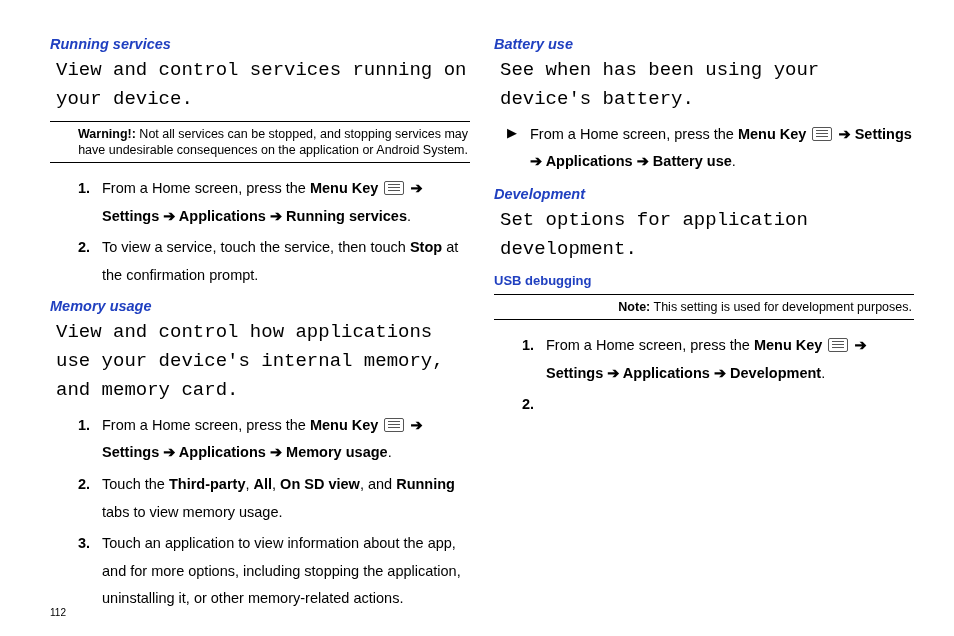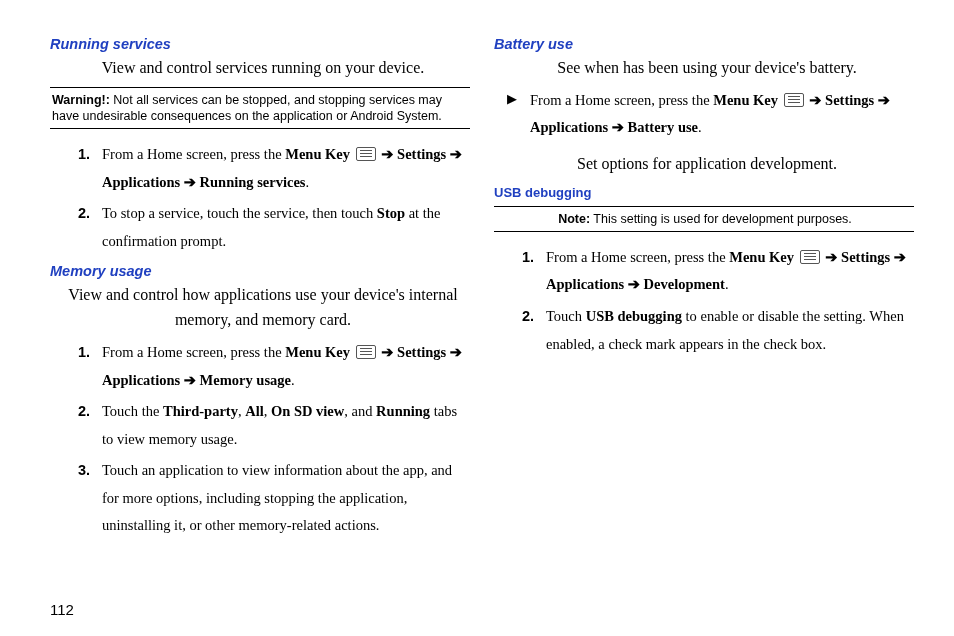--- a/index.html
+++ b/index.html
@@ -28,38 +28,37 @@
     font-size: 14.5px;
     margin: 6px 0 4px 0;
   }
   .heading-blue-small {
     color: #2040c0;
     font-weight: bold;
     font-size: 13px;
     margin: 8px 0 4px 0;
   }
   .body-text {
-    font-size: 16px;
+    font-size: 19px;
     line-height: 1.55;
     margin: 4px 0 6px 6px;
-    font-family: Liberation Serif, serif;
+    font-family: Liberation Mono, monospace;
     font-stretch: condensed;
-    text-align: center;
   }
   .warning-box, .note-box {
     border-top: 1px solid #000;
     border-bottom: 1px solid #000;
     padding: 4px 2px;
     font-size: 12.5px;
     margin: 6px 0 12px 0;
-    text-align: left;
+    text-align: right;
     line-height: 1.3;
   }
   .note-box {
-    text-align: center;
+    text-align: right;
     padding-left: 4px;
   }
   .warn-label, .note-label {
     font-weight: bold;
   }
   ol.steps {
     list-style: none;
     padding: 0;
     margin: 6px 0 8px 0;
   }
@@ -71,21 +70,20 @@
   }
   .step-num {
     width: 40px;
     flex-shrink: 0;
     text-align: right;
     padding-right: 12px;
     font-weight: bold;
   }
   .step-body {
     flex: 1;
-    font-family: Liberation Serif, serif;
   }
   .b {
     font-weight: bold;
   }
   .arrow {
     font-weight: bold;
   }
   .menu-icon {
     display: inline-block;
     width: 18px;
@@ -119,21 +117,21 @@
   .bullet-tri {
     width: 36px;
     flex-shrink: 0;
     text-align: center;
     font-size: 13px;
   }
   .page-num {
     position: absolute;
     left: 50px;
     bottom: 18px;
-    font-size: 15px;
+    font-size: 10px;
   }
 </style>
 </head>
 <body>
 
 <div class="page">
 
   <div class="col">
 
     <div class="heading-blue">Running services</div>
@@ -147,21 +145,21 @@
       <li>
         <span class="step-num">1.</span>
         <span class="step-body">
           <span>From a Home screen, press the </span><span class="b">Menu Key</span>
           <span class="menu-icon"></span><span class="b arrow"> ➔ Settings ➔ Applications ➔ Running services</span><span>.</span>
         </span>
       </li>
       <li>
         <span class="step-num">2.</span>
         <span class="step-body">
-          <span>To stop a service, touch the service, then touch </span><span class="b">Stop</span><span> at the confirmation prompt.</span>
+          <span>To view a service, touch the service, then touch </span><span class="b">Stop</span><span> at the confirmation prompt.</span>
         </span>
       </li>
     </ol>
 
     <div class="heading-blue">Memory usage</div>
     <div class="body-text">View and control how applications use your device's internal memory, and memory card.</div>
 
     <ol class="steps">
       <li>
         <span class="step-num">1.</span>
@@ -192,41 +190,39 @@
     <ul class="bullet-list">
       <li>
         <span class="bullet-tri">▶</span>
         <span class="step-body">
           <span>From a Home screen, press the </span><span class="b">Menu Key</span>
           <span class="menu-icon"></span><span class="b arrow"> ➔ Settings ➔ Applications ➔ Battery use</span><span>.</span>
         </span>
       </li>
     </ul>
 
+    <div class="heading-blue">Development</div>
     <div class="body-text">Set options for application development.</div>
 
     <div class="heading-blue-small">USB debugging</div>
 
     <div class="note-box">
       <span class="note-label">Note:</span><span> This setting is used for development purposes.</span>
     </div>
 
     <ol class="steps">
       <li>
         <span class="step-num">1.</span>
         <span class="step-body">
           <span>From a Home screen, press the </span><span class="b">Menu Key</span>
           <span class="menu-icon"></span><span class="b arrow"> ➔ Settings ➔ Applications ➔ Development</span><span>.</span>
         </span>
       </li>
       <li>
         <span class="step-num">2.</span>
-        <span class="step-body">
-          <span>Touch </span><span class="b">USB debugging</span><span>  to enable or disable the setting. When enabled, a check mark appears in the check box.</span>
-        </span>
       </li>
     </ol>
 
   </div>
 
 </div>
 
 <div class="page-num">112</div>
 
 </body></html>

